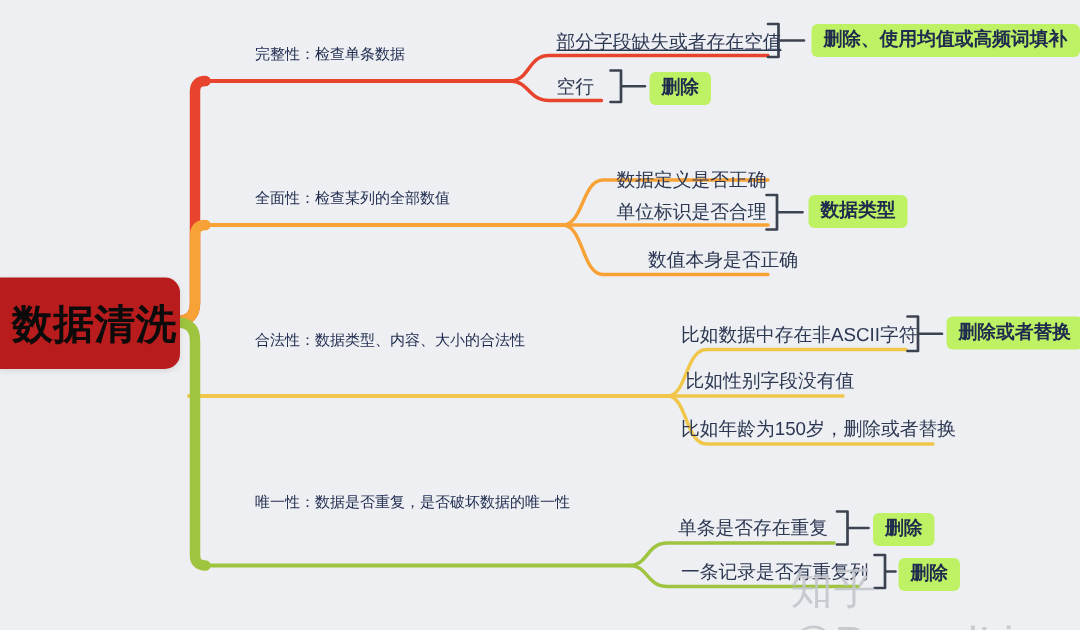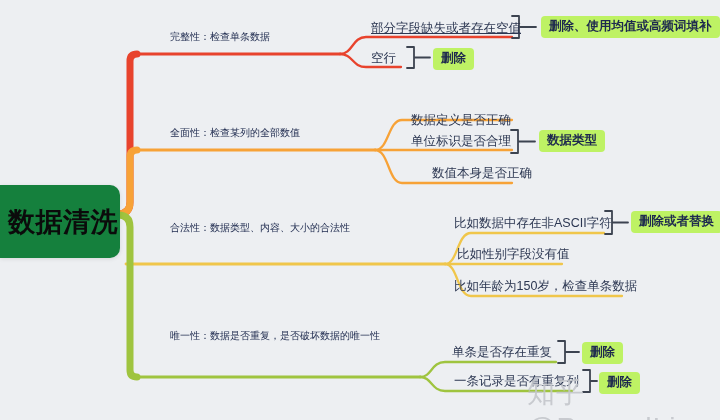--- a/index.html
+++ b/index.html
@@ -9,22 +9,22 @@
   }
   #canvas{
     position:relative;
     width:720px;height:420px;
     background:#edeff2;
     overflow:hidden;
   }
   #canvas svg{position:absolute;left:0;top:0;}
   .abs{position:absolute;white-space:nowrap;}
   .root-node{
-    position:absolute;left:0;top:185px;width:120px;height:73px;
-    background:#15803d;border-radius:0 10px 10px 0;
+    position:absolute;left:0;top:185px;width:120px;height:61px;
+    background:#b91c1c;border-radius:0 10px 10px 0;
     box-shadow:0 1px 4px rgba(0,0,0,0.10);
     display:flex;align-items:center;
   }
   .root-title{
     font-size:27px;font-weight:bold;color:#0b0b0b;
     padding-left:8px;letter-spacing:0.5px;
   }
   .branch-label{
     font-size:10px;font-weight:normal;color:#1e2a4e;line-height:18px;
   }
@@ -105,21 +105,21 @@
   <div class="action-box" style="left:433px;top:48px;">删除</div>
 
   <div class="abs child-label" style="left:411px;top:113px;">数据定义是否正确</div>
   <div class="abs child-label" style="left:411px;top:134px;">单位标识是否合理</div>
   <div class="action-box" style="left:539px;top:130px;">数据类型</div>
   <div class="abs child-label" style="left:411px;top:166px;margin-left:21px;">数值本身是否正确</div>
 
   <div class="abs child-label" style="left:454px;top:216px;">比如数据中存在非ASCII字符</div>
   <div class="action-box" style="left:631px;top:211px;">删除或者替换</div>
   <div class="abs child-label" style="left:457px;top:247px;text-align:center;">比如性别字段没有值</div>
-  <div class="abs child-label" style="left:454px;top:279px;">比如年龄为150岁，检查单条数据</div>
+  <div class="abs child-label" style="left:454px;top:279px;">比如年龄为150岁，删除或者替换</div>
 
   <div class="abs child-label" style="left:452px;top:345px;">单条是否存在重复</div>
   <div class="action-box" style="left:582px;top:342px;">删除</div>
   <div class="abs child-label" style="left:454px;top:374px;">一条记录是否有重复列</div>
   <div class="action-box" style="left:599px;top:372px;">删除</div>
 
   <div class="watermark">知乎 @RecordLiu</div>
 </div>
 
 </body></html>

